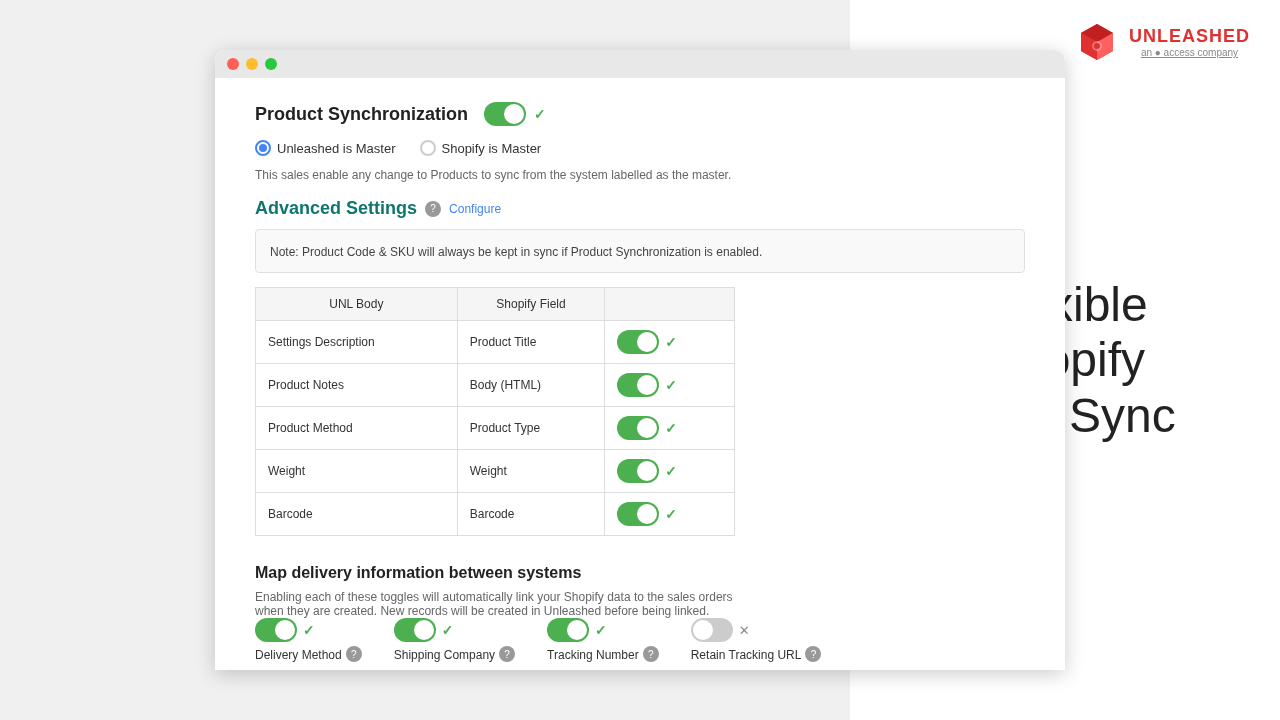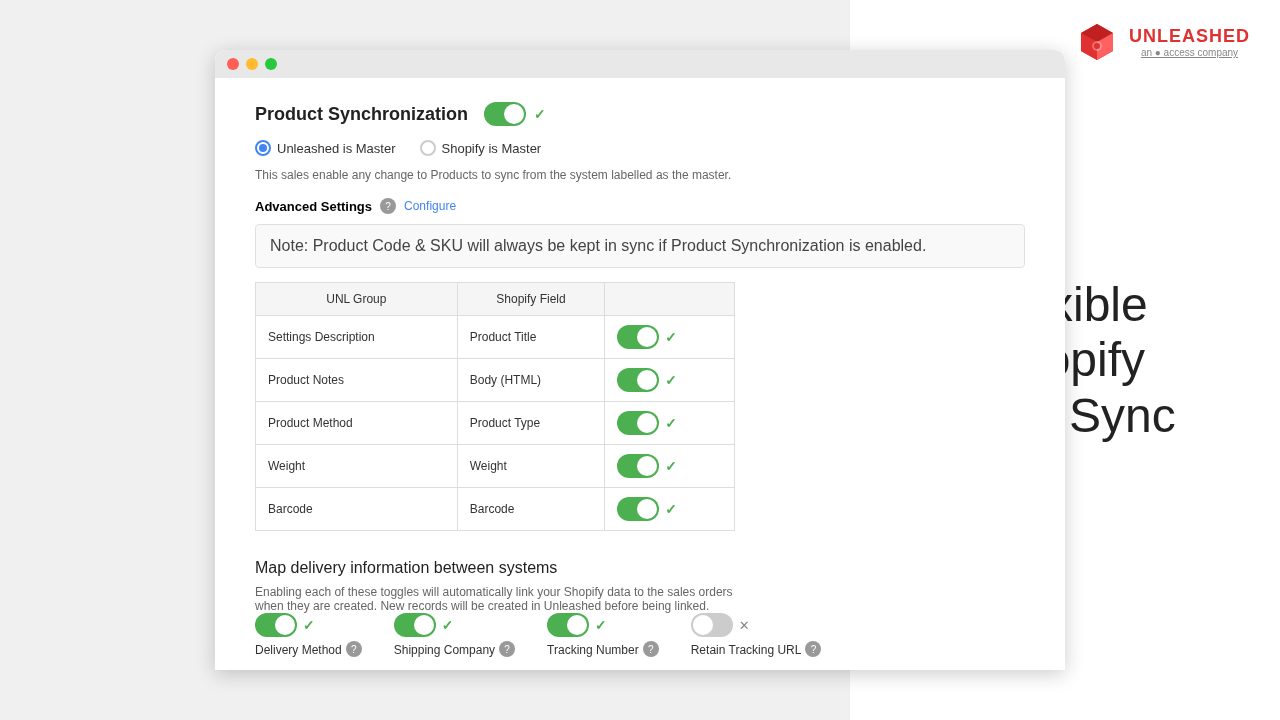--- a/index.html
+++ b/index.html
@@ -124,23 +124,23 @@
       color: #666;
       margin-bottom: 16px;
     }
     .advanced-settings {
       display: flex;
       align-items: center;
       gap: 8px;
       margin-bottom: 10px;
     }
     .advanced-title {
-      font-size: 13px;
+      font-size: 18px;
       font-weight: 600;
-      color: #000000;
+      color: #0f766e;
     }
     .help-icon {
       width: 16px; height: 16px;
       border-radius: 50%;
       background: #999;
       color: white;
       font-size: 10px;
       display: inline-flex;
       align-items: center;
       justify-content: center;
@@ -153,21 +153,21 @@
       text-decoration: none;
     }
     .note-box {
       background: #f9f9f9;
       border: 1px solid #e0e0e0;
       padding: 12px 14px;
       border-radius: 4px;
       margin-bottom: 14px;
     }
     .note-text {
-      font-size: 16px;
+      font-size: 12px;
       color: #444;
     }
     table {
       width: 480px;
       border-collapse: collapse;
       border: 1px solid #ddd;
       margin-bottom: 28px;
     }
     th, td {
       border: 1px solid #ddd;
@@ -179,21 +179,21 @@
       background: #f5f5f5;
       font-weight: 500;
     }
     .toggle-cell {
       display: flex;
       align-items: center;
       gap: 6px;
     }
     .map-section-title {
       font-size: 16px;
-      font-weight: 400;
+      font-weight: 700;
       color: #222;
       margin-bottom: 8px;
     }
     .map-description {
       font-size: 12px;
       color: #666;
       max-width: 500px;
     }
     .delivery-row {
       display: flex;
@@ -329,21 +329,21 @@
       <a class="configure-link">Configure</a>
     </div>
 
     <div class="note-box">
       <span class="note-text">Note: Product Code &amp; SKU will always be kept in sync if Product Synchronization is enabled.</span>
     </div>
 
     <table>
       <thead>
         <tr>
-          <th>UNL Group</th>
+          <th>UNL Body</th>
           <th>Shopify Field</th>
           <th></th>
         </tr>
       </thead>
       <tbody id="table-body">
       <tr>
     <td>Settings Description</td>
     <td>Product Title</td>
     <td>
       <div class="toggle-cell">

